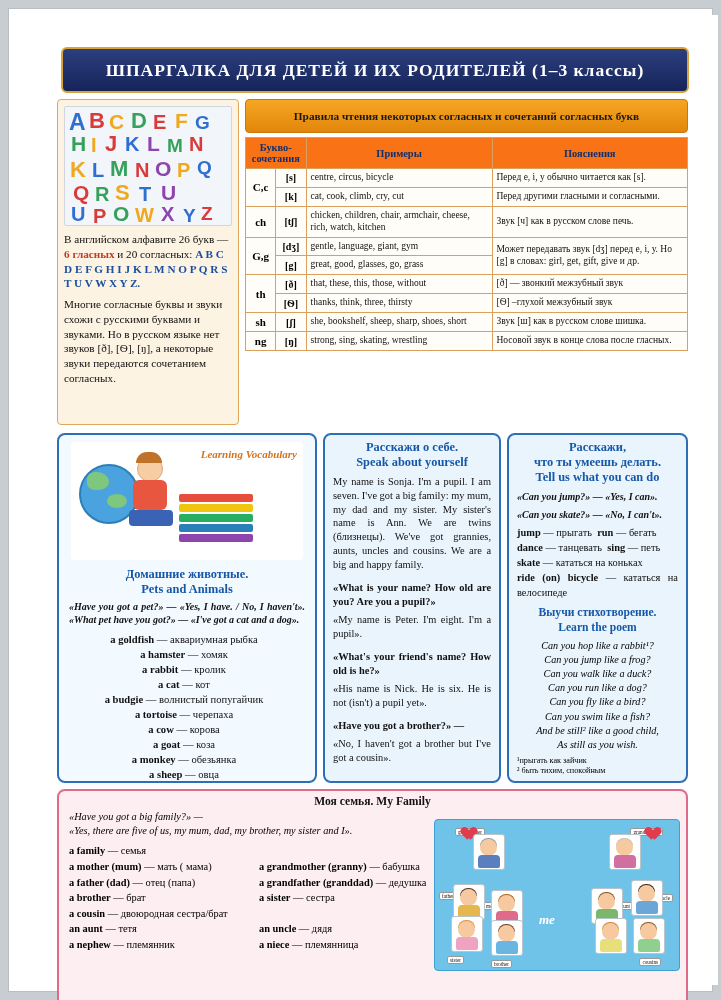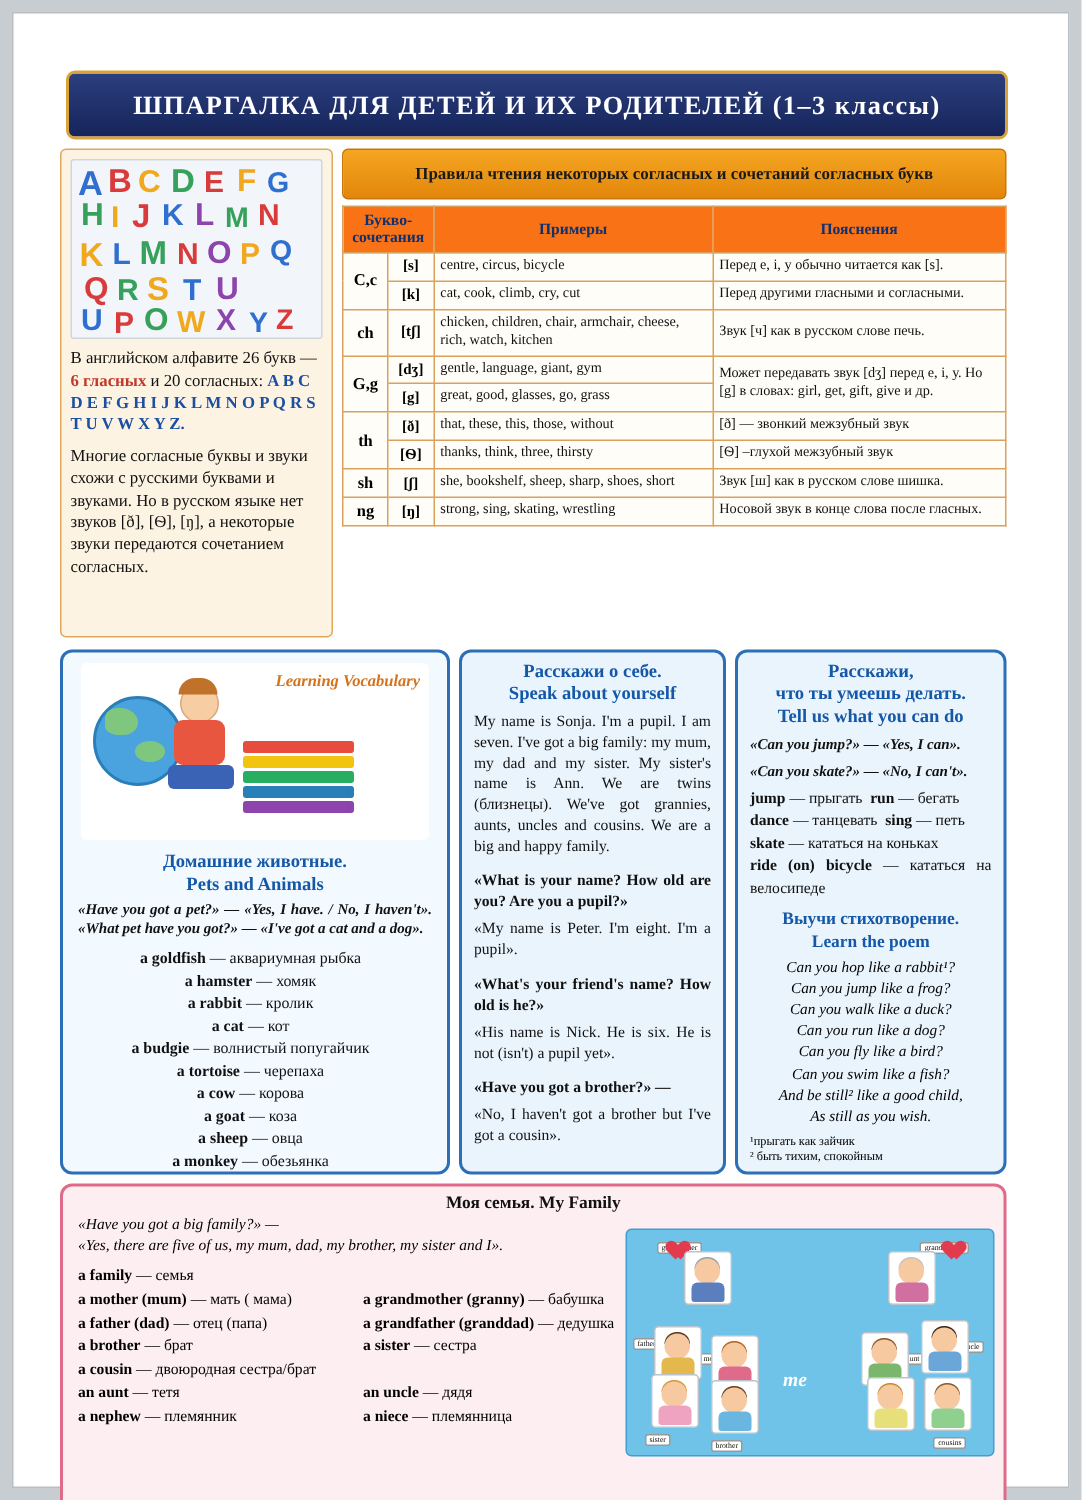--- a/index.html
+++ b/index.html
@@ -8,21 +8,21 @@
     background:#c8cdd2;
     font-family:"Liberation Serif", serif;
     overflow:hidden;
   }
   .page{
     position:absolute;left:8px;top:8px;width:705px;height:984px;
     background:#ffffff;
     border:1px solid #b9bec3;
     box-sizing:border-box;
   }
-  .inner{position:absolute;left:1px;top:6px;width:691px;height:970px;background:#fff;}
+  .inner{position:absolute;left:18px;top:6px;width:691px;height:970px;background:#fff;}
 
   
   .title-banner{
     position:absolute;left:34px;top:32px;width:624px;height:42px;
     background:linear-gradient(#2b3f7e,#16245a);
     border:2px solid #d8a33a;border-radius:6px;
     display:flex;align-items:center;justify-content:center;
   }
   .title-banner span{
     color:#ffffff;font-size:17.5px;font-weight:bold;letter-spacing:1px;
@@ -267,22 +267,22 @@
       <div class="body-txt it" style="font-weight:bold;font-size:10px;padding:0 10px 3px;">«Have you got a pet?» — «Yes, I have. / No, I haven't». «What pet have you got?» — «I've got a cat and a dog».</div>
       <div class="vocab-list">
         <div><b>a goldfish</b> <span>— аквариумная рыбка</span></div>
         <div><b>a hamster</b> <span>— хомяк</span></div>
         <div><b>a rabbit</b> <span>— кролик</span></div>
         <div><b>a cat</b> <span>— кот</span></div>
         <div><b>a budgie</b> <span>— волнистый попугайчик</span></div>
         <div><b>a tortoise</b> <span>— черепаха</span></div>
         <div><b>a cow</b> <span>— корова</span></div>
         <div><b>a goat</b> <span>— коза</span></div>
+        <div><b>a monkey</b> <span>— обезьянка</span></div>
         <div><b>a sheep</b> <span>— овца</span></div>
-        <div><b>a monkey</b> <span>— обезьянка</span></div>
       </div>
     </div>
 
     <div class="card c2">
       <div class="card-title">
         <div>Расскажи о себе.</div>
         <div>Speak about yourself</div>
       </div>
       <div class="body-txt">My name is Sonja. I'm a pupil. I am seven. I've got a big family: my mum, my dad and my sister. My sister's name is Ann. We are twins (близнецы). We've got grannies, aunts, uncles and cousins. We are a big and happy family.</div>
       <div class="body-txt q" style="margin-top:6px;">«What is your name? How old are you? Are you a pupil?»</div>

